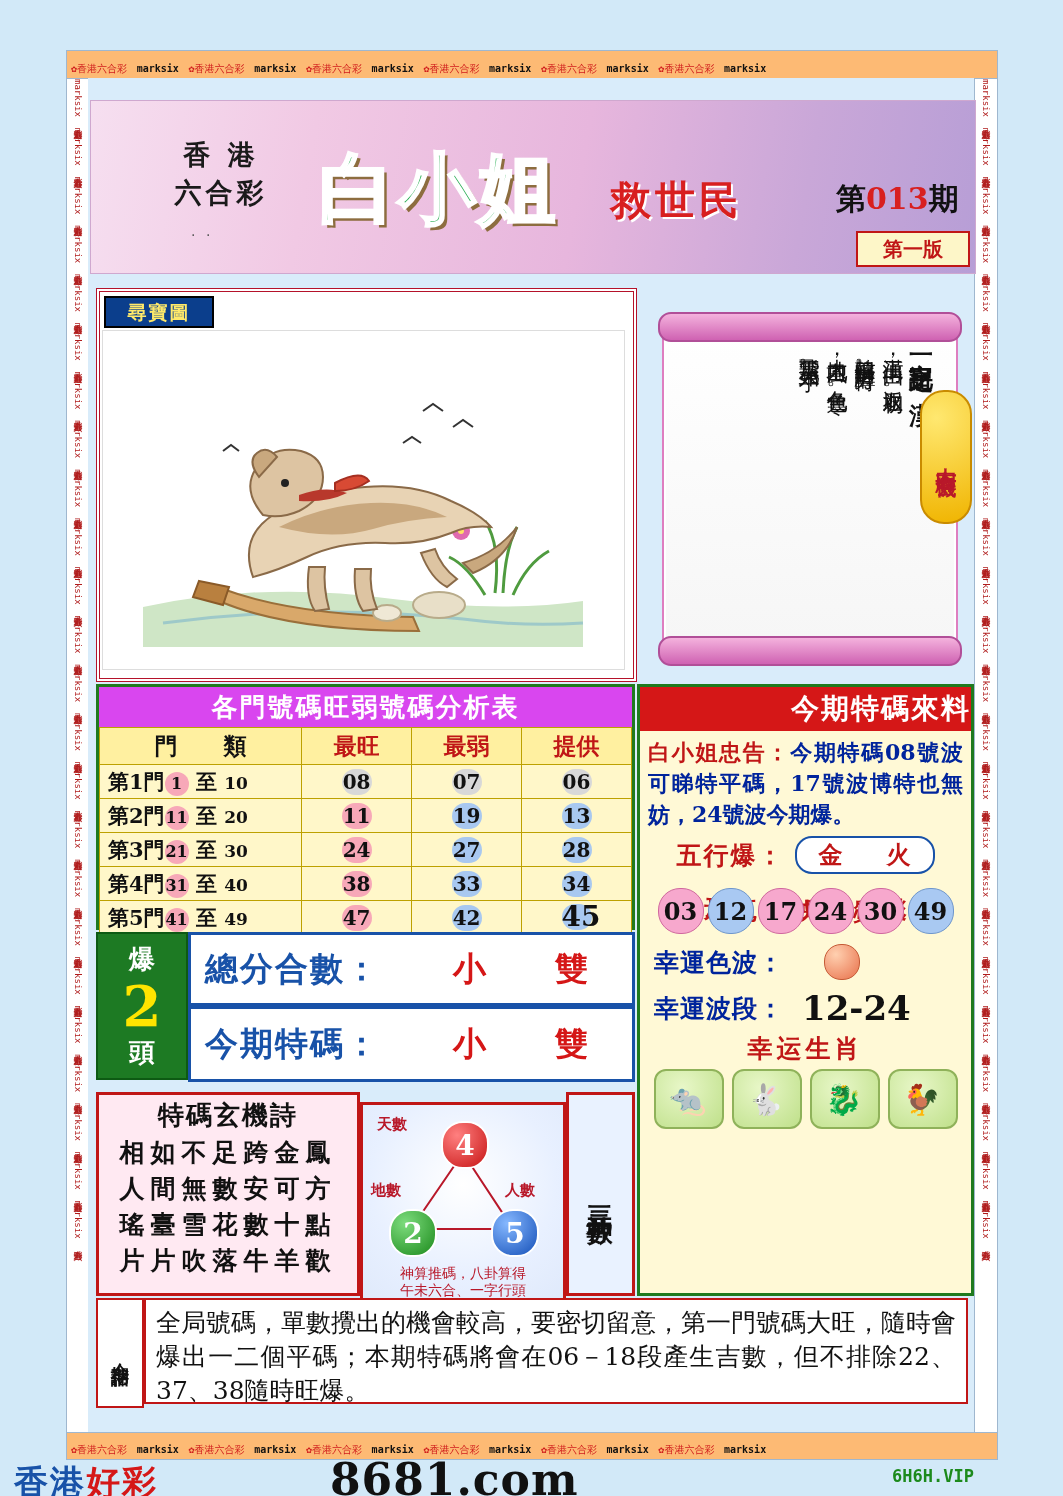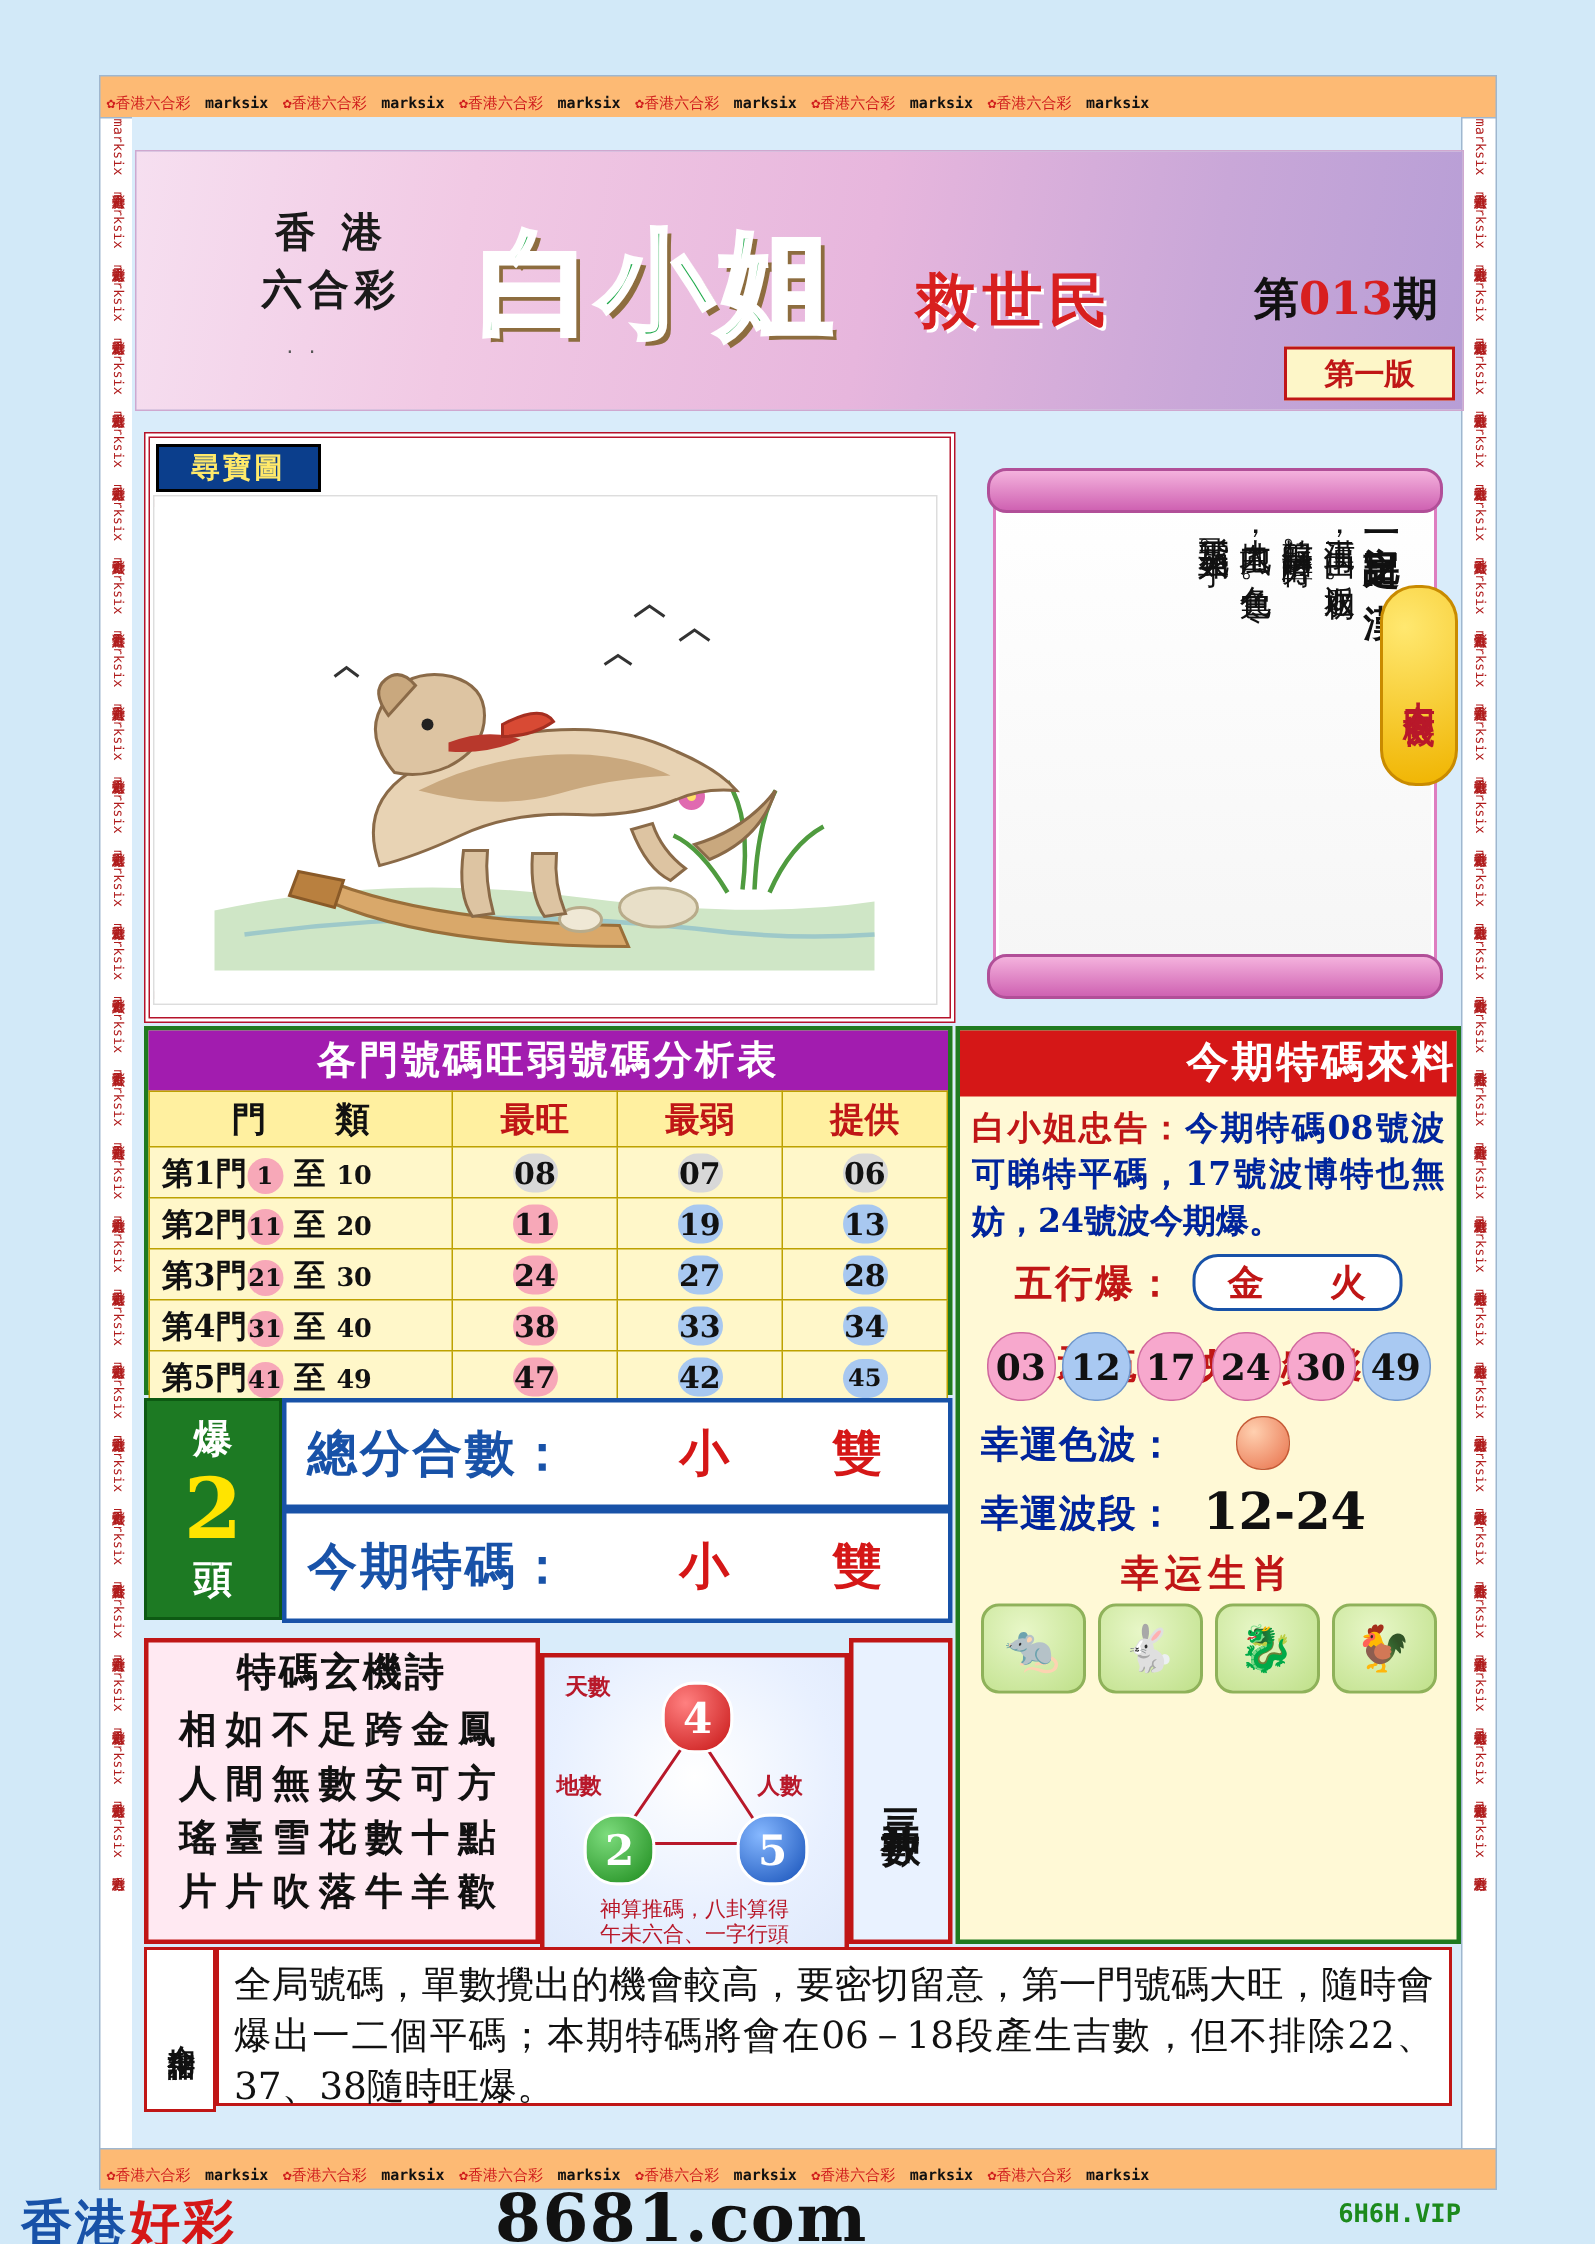--- a/index.html
+++ b/index.html
@@ -50,21 +50,21 @@
     justify-content:flex-start;}
   .vcol{writing-mode:vertical-rl;text-orientation:upright;font-family:"DejaVu Serif","Liberation Serif",serif;
     font-size:21px;color:#111;line-height:26px;letter-spacing:2px;}
   .vcol.big{font-size:24px;font-weight:bold;}
   .badge-xuanji{position:absolute;left:920px;top:390px;width:48px;height:130px;background:radial-gradient(circle at 30% 20%,#ffe870,#f0b400);
     border:2px solid #c98b00;border-radius:24px;display:flex;align-items:center;justify-content:center;}
   .badge-xuanji .vt{writing-mode:vertical-rl;text-orientation:upright;font-size:21px;font-weight:bold;color:#b8182a;
     font-family:"DejaVu Serif","Liberation Serif",serif;letter-spacing:3px;}
   
   .tbl{position:absolute;left:96px;top:684px;width:533px;height:240px;border:3px solid #1f7a1f;background:#fff7c9;}
-  .tbl-title{position:absolute;left:0;top:0;width:100%;height:40px;background:#a21caf;color:#fff;font-size:26px;font-weight:bold;
+  .tbl-title{position:absolute;left:0;top:0;width:100%;height:40px;background:#d946ef;color:#fff;font-size:26px;font-weight:bold;
     text-align:center;line-height:40px;letter-spacing:2px;font-family:"DejaVu Serif","Liberation Serif",serif;}
   .tbl-grid{position:absolute;left:0;top:40px;width:100%;}
   .tbl-grid table{border-collapse:collapse;width:100%;}
   .tbl-grid th{background:#fff0a0;color:#c01616;font-size:23px;font-weight:bold;height:34px;
     font-family:"DejaVu Serif","Liberation Serif",serif;border:1px solid #bda100;}
   .tbl-grid th.men{color:#111;}
   .tbl-grid td{background:#fff7c9;font-size:21px;height:31px;text-align:center;border:1px solid #bda100;
     font-family:"DejaVu Serif","Liberation Serif",serif;color:#111;font-weight:bold;}
   .tbl-grid td.range{text-align:left;padding-left:8px;white-space:nowrap;}
   .chip{display:inline-block;width:24px;height:24px;line-height:24px;border-radius:12px;font-size:16px;text-align:center;color:#111;}
@@ -283,21 +283,21 @@
             <tr>
               <td class="range"><span>第4門</span><span class="chip red">31</span><span> 至 </span><span style="font-size:17px">40</span></td>
               <td><span class="chip red" style="width:30px;height:26px;line-height:26px;border-radius:13px;font-size:20px;">38</span></td>
               <td><span class="chip blue" style="width:30px;height:26px;line-height:26px;border-radius:13px;font-size:20px;">33</span></td>
               <td><span class="chip blue" style="width:30px;height:26px;line-height:26px;border-radius:13px;font-size:20px;">34</span></td>
             </tr>
             <tr>
               <td class="range"><span>第5門</span><span class="chip red">41</span><span> 至 </span><span style="font-size:17px">49</span></td>
               <td><span class="chip red" style="width:30px;height:26px;line-height:26px;border-radius:13px;font-size:20px;">47</span></td>
               <td><span class="chip blue" style="width:30px;height:26px;line-height:26px;border-radius:13px;font-size:20px;">42</span></td>
-              <td><span class="chip blue" style="width:30px;height:26px;line-height:26px;border-radius:13px;font-size:16px;">45</span></td>
+              <td><span class="chip blue" style="width:30px;height:26px;line-height:26px;border-radius:13px;font-size:28px;">45</span></td>
             </tr>
           </tbody>
       </table>
     </div>
   </div>
 
   <div class="bao">
     <div class="c1">爆</div>
     <div class="c2">2</div>
     <div class="c3">頭</div>

